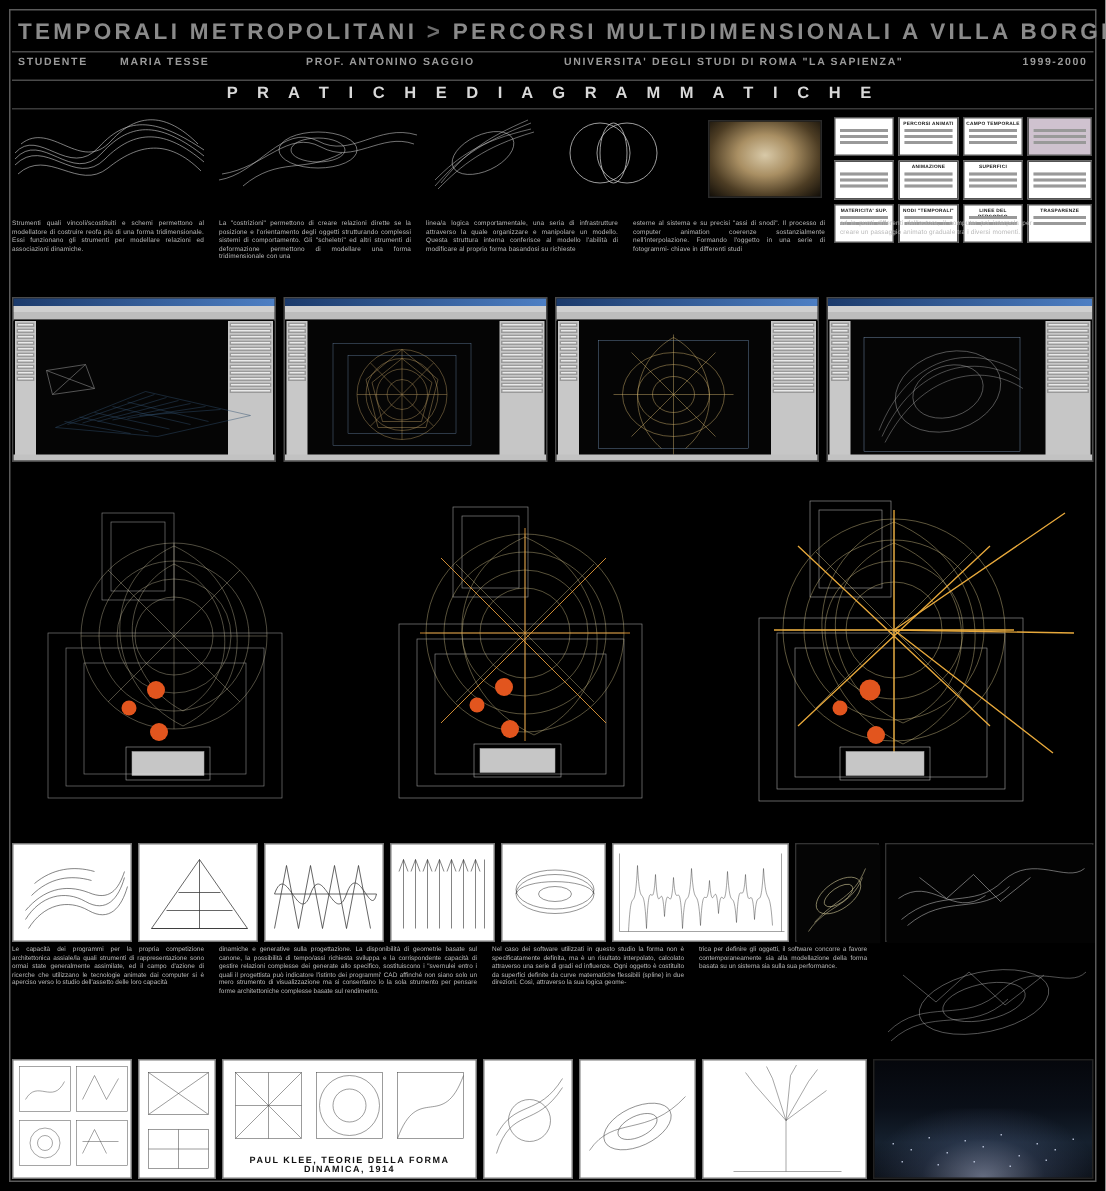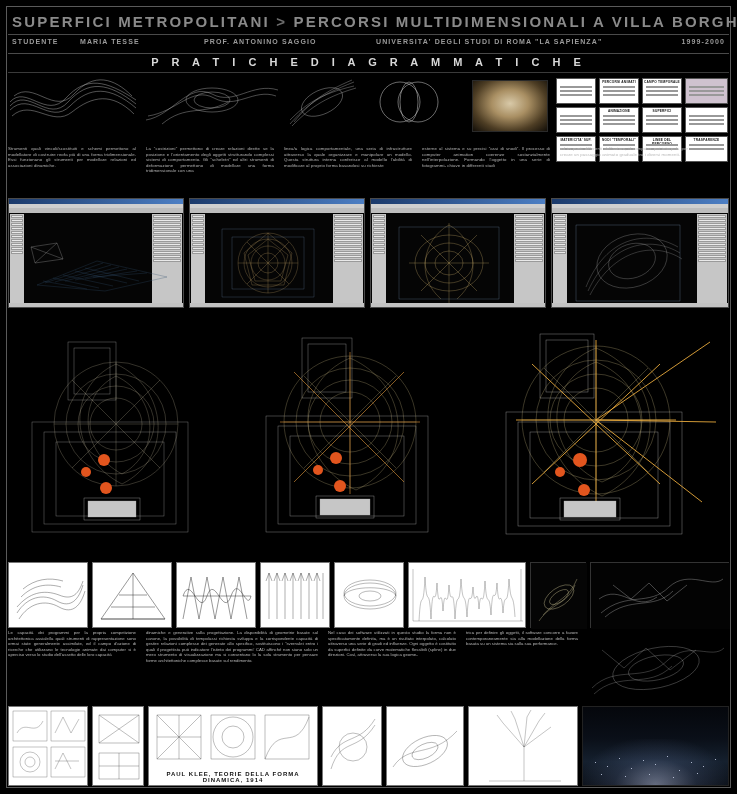--- a/index.html
+++ b/index.html
@@ -114,21 +114,21 @@
   svg{display:block;}
 </style>
 </head>
 <body>
 
 <div id="poster">
   <div class="frame"></div>
 
   <div class="title-bar">
     <div class="title-text">
-      <span>SUPERFICI METROPOLITANI</span>
+      <span>TEMPORALI METROPOLITANI</span>
       <span class="sep">&gt;</span>
       <span>PERCORSI MULTIDIMENSIONALI A VILLA BORGHESE</span>
     </div>
   </div>
   <div class="rule" style="top:34px;"></div>
 
   <div class="credits">
     <span class="c1">STUDENTE</span>
     <span class="c2">MARIA TESSE</span>
     <span class="c3">PROF. ANTONINO SAGGIO</span>

